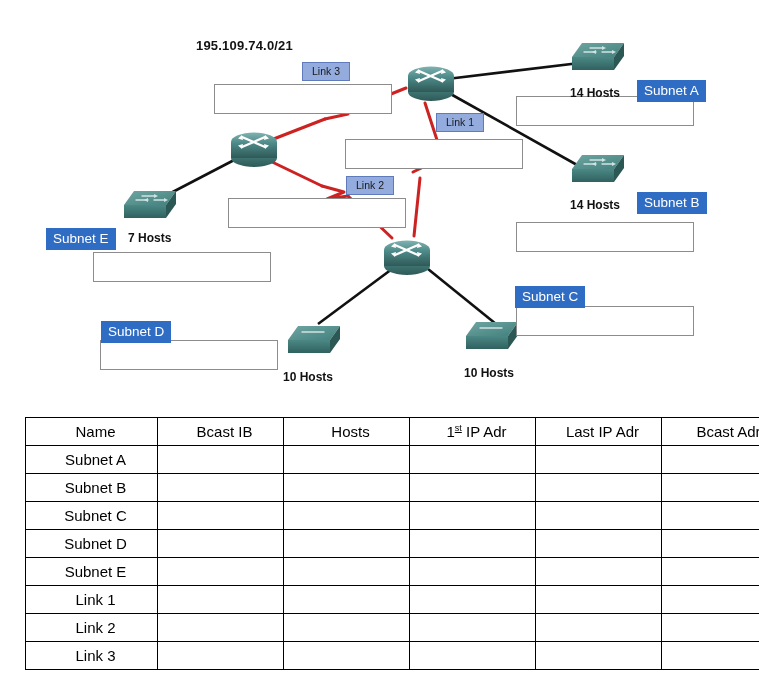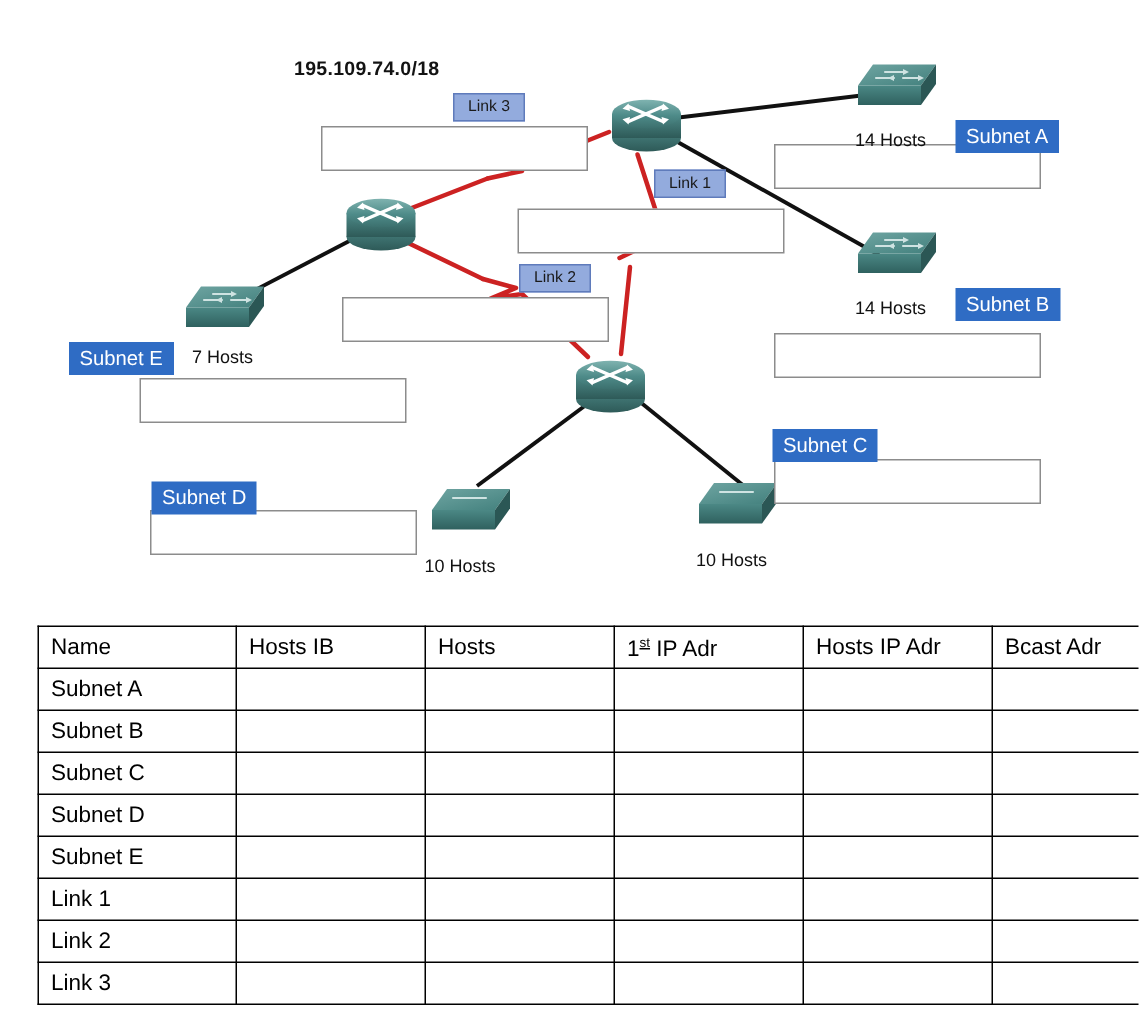--- a/index.html
+++ b/index.html
@@ -74,21 +74,21 @@
     padding: 0 9px;
     box-sizing: border-box;
     white-space: nowrap;
     text-align: center;
   }
 
   
   .host-label {
     position: absolute;
     font-size: 12px;
-    font-weight: normal;
+    font-weight: bold;
     color: #111111;
     white-space: nowrap;
   }
 
   
   .device {
     position: absolute;
   }
 
   
@@ -100,21 +100,21 @@
     border-collapse: collapse;
     table-layout: fixed;
   }
   #subnet-table td, #subnet-table th {
     border: 1px solid #000000;
     height: 27px;
     padding: 0 0 0 8px;
     font-size: 15px;
     font-weight: normal;
     color: #000000;
-    text-align: left;
+    text-align: center;
     vertical-align: middle;
     background: #ffffff;
   }
   #subnet-table th {
     font-weight: normal;
   }
   #subnet-table sup {
     font-size: 9px;
     vertical-align: super;
     text-decoration: underline;
@@ -165,21 +165,21 @@
       <line x1="268" y1="160" x2="322" y2="186"></line>
       <line x1="348" y1="196" x2="392" y2="238"></line>
       <polyline points="322,186 344,192 327,199 348,196"></polyline>
 
       <line x1="425" y1="103" x2="437" y2="140"></line>
       <line x1="420" y1="178" x2="414" y2="236"></line>
       <polyline points="437,140 415,152 436,161 413,172"></polyline>
     </g>
   </svg>
 
-  <div class="net-title" style="left:196px; top:38px;">195.109.74.0/18</div>
+  <div class="net-title" style="left:196px; top:38px;">195.109.74.0/21</div>
 
   <div class="device" style="left:405px; top:62px;">
     <svg width="52" height="42" viewBox="0 0 52 42" xmlns="http://www.w3.org/2000/svg">
       <ellipse cx="26" cy="30" rx="23" ry="9" fill="url(#gRouterSide)"></ellipse>
       <rect x="3" y="14" width="46" height="16" fill="url(#gRouterSide)"></rect>
       <ellipse cx="26" cy="14" rx="23" ry="9.5" fill="url(#gRouterTop)"></ellipse>
       <g stroke="#ffffff" stroke-width="2.3" fill="none" stroke-linecap="round">
         <line x1="14" y1="9" x2="37" y2="19"></line>
         <line x1="14" y1="19" x2="37" y2="9"></line>
       </g>
@@ -328,24 +328,24 @@
   <div class="subnet-chip" style="left:515px; top:286px;">Subnet C</div>
   <div class="subnet-chip" style="left:101px; top:321px;">Subnet D</div>
   <div class="subnet-chip" style="left:46px;  top:228px;">Subnet E</div>
 
 </div>
 
 <table id="subnet-table">
   <thead>
     <tr>
       <th class="col-name">Name</th>
-      <th class="col-other">Hosts IB</th>
+      <th class="col-other">Bcast IB</th>
       <th class="col-other">Hosts</th>
       <th class="col-other"><span>1</span><sup>st</sup><span> IP Adr</span></th>
-      <th class="col-other">Hosts IP Adr</th>
+      <th class="col-other">Last IP Adr</th>
       <th class="col-other">Bcast Adr</th>
     </tr>
   </thead>
   <tbody id="subnet-table-body">
       <tr>
         <td class="col-name">Subnet A</td>
         <td class="col-other"></td>
         <td class="col-other"></td>
         <td class="col-other"></td>
         <td class="col-other"></td>

